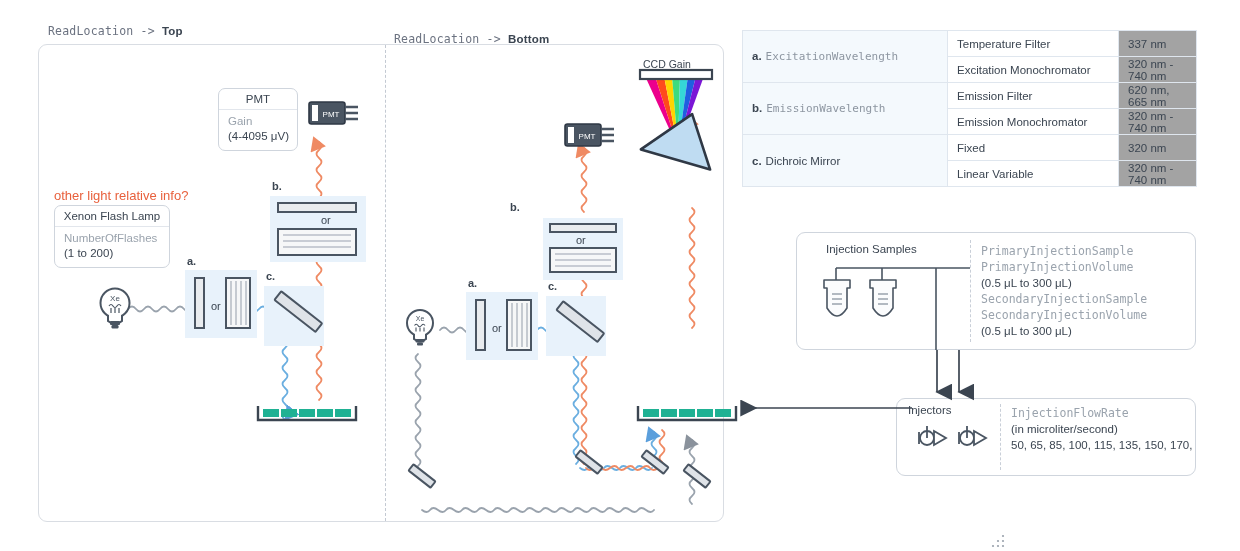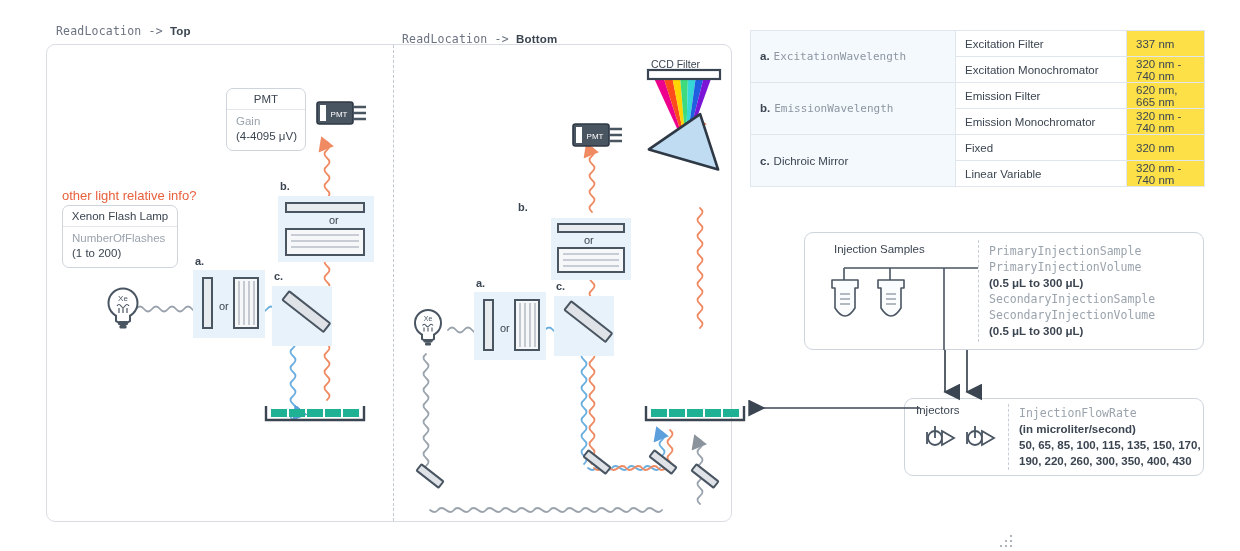--- a/index.html
+++ b/index.html
@@ -1,19 +1,19 @@
 <!DOCTYPE html>
 <html><head>
 <meta charset="utf-8">
 <style>
   html,body{margin:0;padding:0;background:#ffffff;}
   body{width:1240px;height:551px;position:relative;overflow:hidden;
        font-family:"Liberation Sans", sans-serif;color:#3b4551;}
   .mono{font-family:"DejaVu Sans Mono", monospace;}
-  #root{position:absolute;left:8px;top:0;width:1008px;height:551px;}
+  #root{position:absolute;left:0;top:0;width:1008px;height:551px;}
   .abs{position:absolute;}
 
   
   .panel-caption{font-size:11.5px;color:#6b7280;letter-spacing:.2px;white-space:nowrap;}
   .panel-caption b{color:#3b4551;font-weight:700;font-family:"Liberation Sans",sans-serif;}
 
   
   #diagram-panel{left:38px;top:44px;width:686px;height:478px;border:1px solid #d9dde3;
                  border-radius:9px;background:#fff;box-sizing:border-box;}
   #panel-divider{left:385px;top:45px;width:0;height:476px;
@@ -33,32 +33,32 @@
   .hl{background:#e8f2fb;}
   .lbl{font-size:11px;font-weight:700;color:#3b4551;}
 
   
   #spec-table{left:742px;top:30px;width:455px;height:150px;border:1px solid #dfe6ee;
               border-collapse:collapse;background:#f4f9fd;}
   #spec-table td{border:1px solid #dfe6ee;font-size:11.5px;padding:0 9px;height:25px;
                  color:#3b4551;vertical-align:middle;}
   #spec-table td.grp{background:#f4f9fd;width:186px;}
   #spec-table td.k{background:#ffffff;width:152px;}
-  #spec-table td.v{background:#fde047;}
+  #spec-table td.v{background:#a3a3a3;}
   .grp b{font-weight:700;margin-right:4px;}
   .grp span.code{font-family:"DejaVu Sans Mono",monospace;color:#8d96a1;font-size:11px;}
   .grp span.plain{color:#3b4551;}
 
   
   .rbox{border:1px solid #cfd5dd;border-radius:9px;background:#fff;box-sizing:border-box;}
   .rbox-div{position:absolute;border-left:1.3px dashed #c9cfd8;}
   .rbox-title{font-size:11.5px;color:#3b4551;text-align:left;}
   .code-line{font-family:"DejaVu Sans Mono",monospace;font-size:11.5px;color:#9aa3ad;
              line-height:16px;white-space:nowrap;}
-  .plain-line{font-size:11.5px;color:#3b4551;line-height:16px;white-space:nowrap;font-weight:bold;}
+  .plain-line{font-size:11.5px;color:#3b4551;line-height:16px;white-space:nowrap;}
 
   .note-red{color:#e8603c;font-size:13px;white-space:nowrap;}
 
   svg{overflow:visible;display:block;}
   #resize-grip{right:2px;bottom:2px;width:16px;height:16px;}
 </style>
 </head>
 <body>
 
 <div id="root">
@@ -248,21 +248,21 @@
     <rect x="3" y="10" width="28" height="8" rx="1" fill="#dfe3e8" stroke="#4a5562" stroke-width="2" transform="rotate(38 17 14)"></rect>
   </svg>
 
   <svg class="abs" style="left:564px;top:120px;" width="54" height="32">
     <rect x="1" y="4" width="36" height="22" rx="2.5" fill="#4a5562" stroke="#2f3845" stroke-width="1.6"></rect>
     <rect x="4" y="7" width="6" height="16" fill="#fff"></rect>
     <path d="M37,9 L50,9 M37,15 L50,15 M37,21 L50,21" stroke="#4a5562" stroke-width="2.4"></path>
     <text x="23" y="19" font-size="8" text-anchor="middle" fill="#ffffff" font-family="Liberation Sans, sans-serif">PMT</text>
   </svg>
 
-  <div class="abs" style="left:643px;top:58px;font-size:10.5px;color:#3b4551;">CCD Filter</div>
+  <div class="abs" style="left:643px;top:58px;font-size:10.5px;color:#3b4551;">CCD Gain</div>
   <svg class="abs" style="left:630px;top:70px;" width="100" height="96">
 
     <g>
       <polygon points="48,78 15,6 25,6" fill="#ec008c"></polygon>
       <polygon points="48,78 25,6 34,6" fill="#ff4a1c"></polygon>
       <polygon points="48,78 34,6 42,6" fill="#ffd400"></polygon>
       <polygon points="48,78 42,6 50,6" fill="#3ddb7e"></polygon>
       <polygon points="48,78 50,6 58,6" fill="#35d7d7"></polygon>
       <polygon points="48,78 58,6 66,6" fill="#1f5fe0"></polygon>
       <polygon points="48,78 66,6 74,6" fill="#7b16d6"></polygon>
@@ -281,21 +281,21 @@
     <rect x="62" y="5" width="16" height="8" fill="#1fb193"></rect>
     <rect x="80" y="5" width="16" height="8" fill="#1fb193"></rect>
   </svg>
 
   <table id="spec-table" class="abs">
     <tbody>
       <tr>
         <td class="grp" rowspan="2">
           <b>a.</b><span class="code">ExcitationWavelength</span>
         </td>
-        <td class="k">Excitation Filter</td>
+        <td class="k">Temperature Filter</td>
         <td class="v">337 nm</td>
       </tr>
       <tr>
         <td class="k">Excitation Monochromator</td>
         <td class="v">320 nm - 740 nm</td>
       </tr>
       <tr>
         <td class="grp" rowspan="2">
           <b>b.</b><span class="code">EmissionWavelength</span>
         </td>
@@ -359,21 +359,20 @@
       <path d="M53,18 L53,6"></path>
       <polygon points="60,11 72,18 60,25" fill="#fff"></polygon>
       <path d="M45,12 L45,24"></path>
     </g>
   </svg>
 
   <div class="abs" style="left:1011px;top:405px;">
     <div class="code-line">InjectionFlowRate</div>
     <div class="plain-line">(in microliter/second)</div>
     <div class="plain-line">50, 65, 85, 100, 115, 135, 150, 170,</div>
-    <div class="plain-line">190, 220, 260, 300, 350, 400, 430</div>
   </div>
 
   <svg class="abs" style="left:700px;top:350px;" width="500" height="80">
     <defs>
       <marker id="darrDown" markerWidth="10" markerHeight="10" refX="5" refY="9" orient="auto">
         <polygon points="0,0 10,0 5,10" fill="#3b4551"></polygon>
       </marker>
       <marker id="darrLeft" markerWidth="10" markerHeight="10" refX="9" refY="5" orient="auto">
         <polygon points="10,0 10,10 0,5" fill="#3b4551"></polygon>
       </marker>

